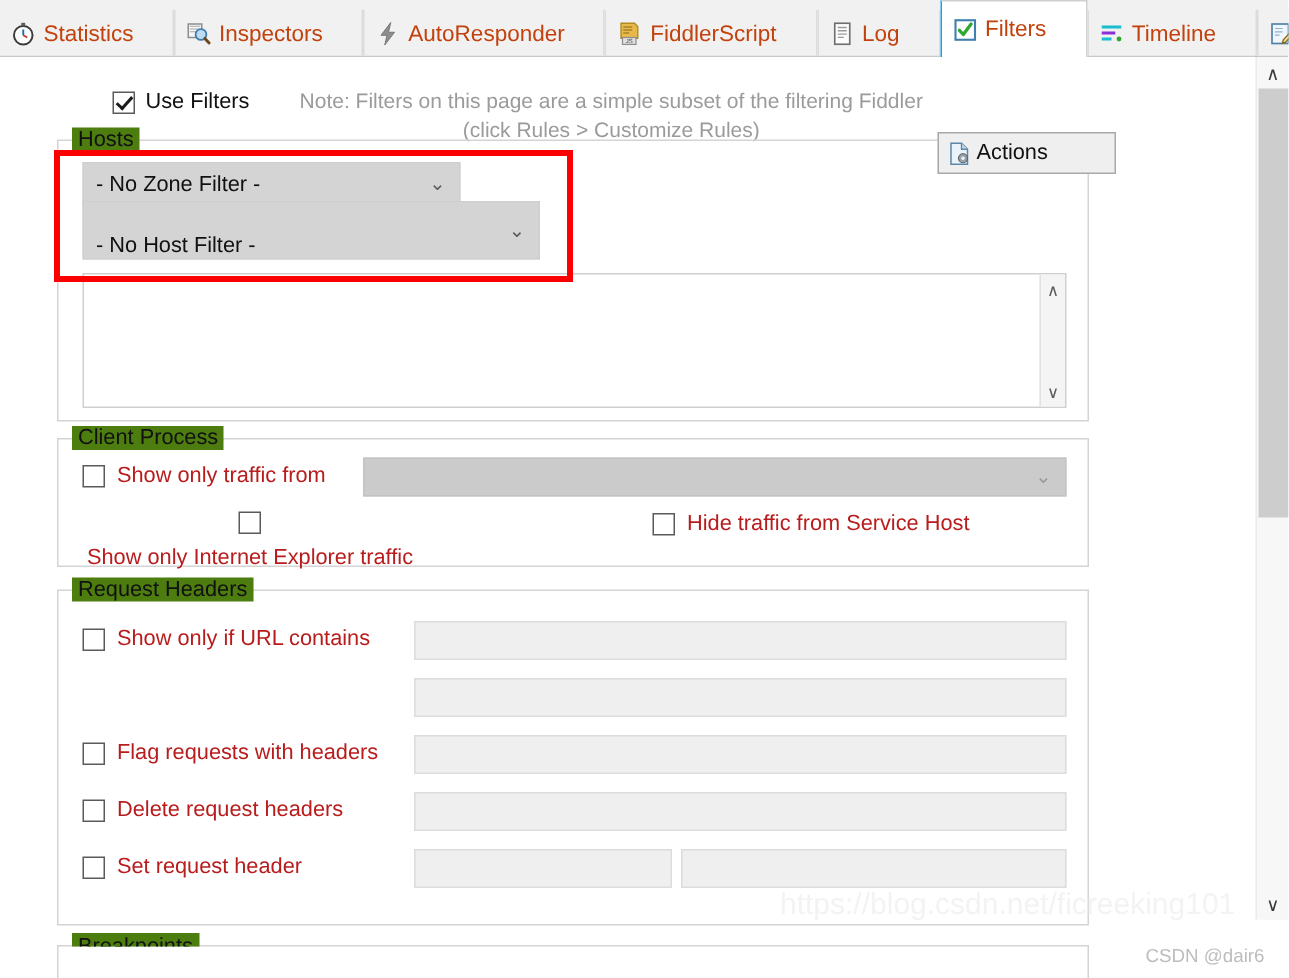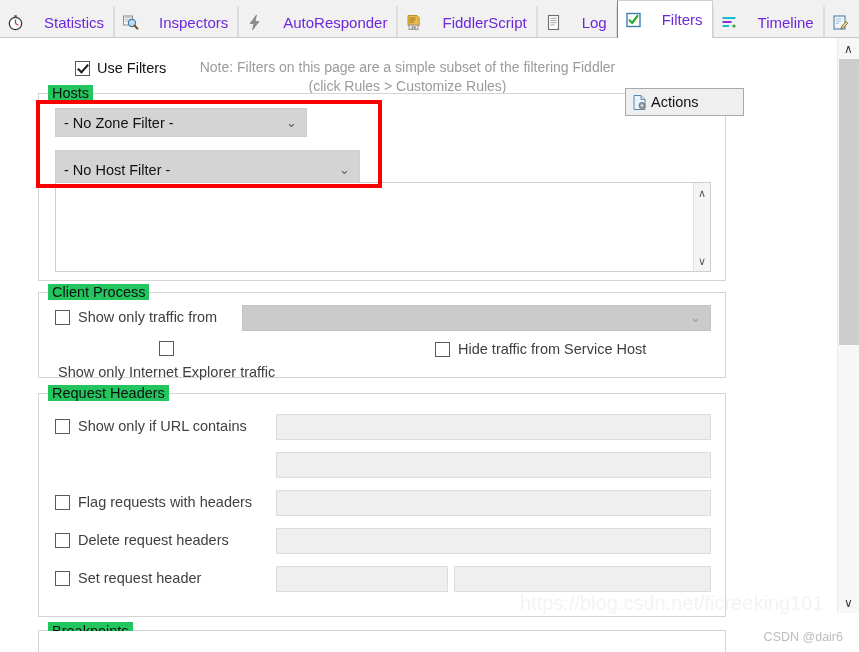--- a/index.html
+++ b/index.html
@@ -25,24 +25,24 @@
     background: #f1f1f1;
     border-bottom: 1px solid #c8c8c8;
     display: flex;
     align-items: flex-end;
     box-sizing: border-box;
   }
   .tab {
     height: 31px;
     display: flex;
     align-items: center;
-    gap: 20px;
-    padding: 0 9px 0 7px;
+    gap: 5px;
+    padding: 0 26px 0 7px;
     font-size: 15px;
-    color: #6d28d9;
+    color: #c2410c;
     background: #f1f1f1;
     border-left: 1px solid #dcdcdc;
     border-right: 1px solid #dcdcdc;
     border-top: 1px solid transparent;
     box-sizing: border-box;
     cursor: default;
     white-space: nowrap;
   }
   .tab:first-child { border-left: none; }
   .tab.active {
@@ -156,34 +156,34 @@
   
   .group {
     position: absolute;
     border: 1px solid #d4d4d4;
     box-sizing: border-box;
     background: transparent;
   }
   .group > .legend {
     position: absolute;
     left: 9px; top: -9px;
-    background: #22c55e;
+    background: #4d7c0f;
     padding: 0 4px;
     font-size: 14.5px;
     color: #111;
     white-space: nowrap;
   }
 
   .row {
     position: absolute;
     display: flex;
     align-items: center;
     gap: 8px;
     font-size: 14.5px;
-    color: #404040;
+    color: #b91c1c;
     cursor: default;
   }
 
   
   .combo {
     position: absolute;
     background: #d4d4d4;
     border: 1px solid #cfcfcf;
     box-sizing: border-box;
     display: flex;
@@ -382,21 +382,21 @@
     </div>
 
     <div class="group" style="left:38px; top:55px; width:688px; height:188px;">
       <span class="legend">Hosts</span>
 
       <div class="combo" style="left:16px; top:14px; width:252px; height:29px;">
         <span>- No Zone Filter -</span>
         <span class="chev">⌄</span>
       </div>
 
-      <div class="combo" style="left:16px; top:56px; width:305px; height:39px;">
+      <div class="combo" style="left:16px; top:40px; width:305px; height:39px;align-items:flex-end;">
         <span>- No Host Filter -</span>
         <span class="chev">⌄</span>
       </div>
 
       <div class="textarea" style="left:16px; top:88px; width:656px; height:90px;">
         <div class="vscroll">
           <div class="a up">∧</div>
           <div class="a down">∨</div>
         </div>
       </div>

